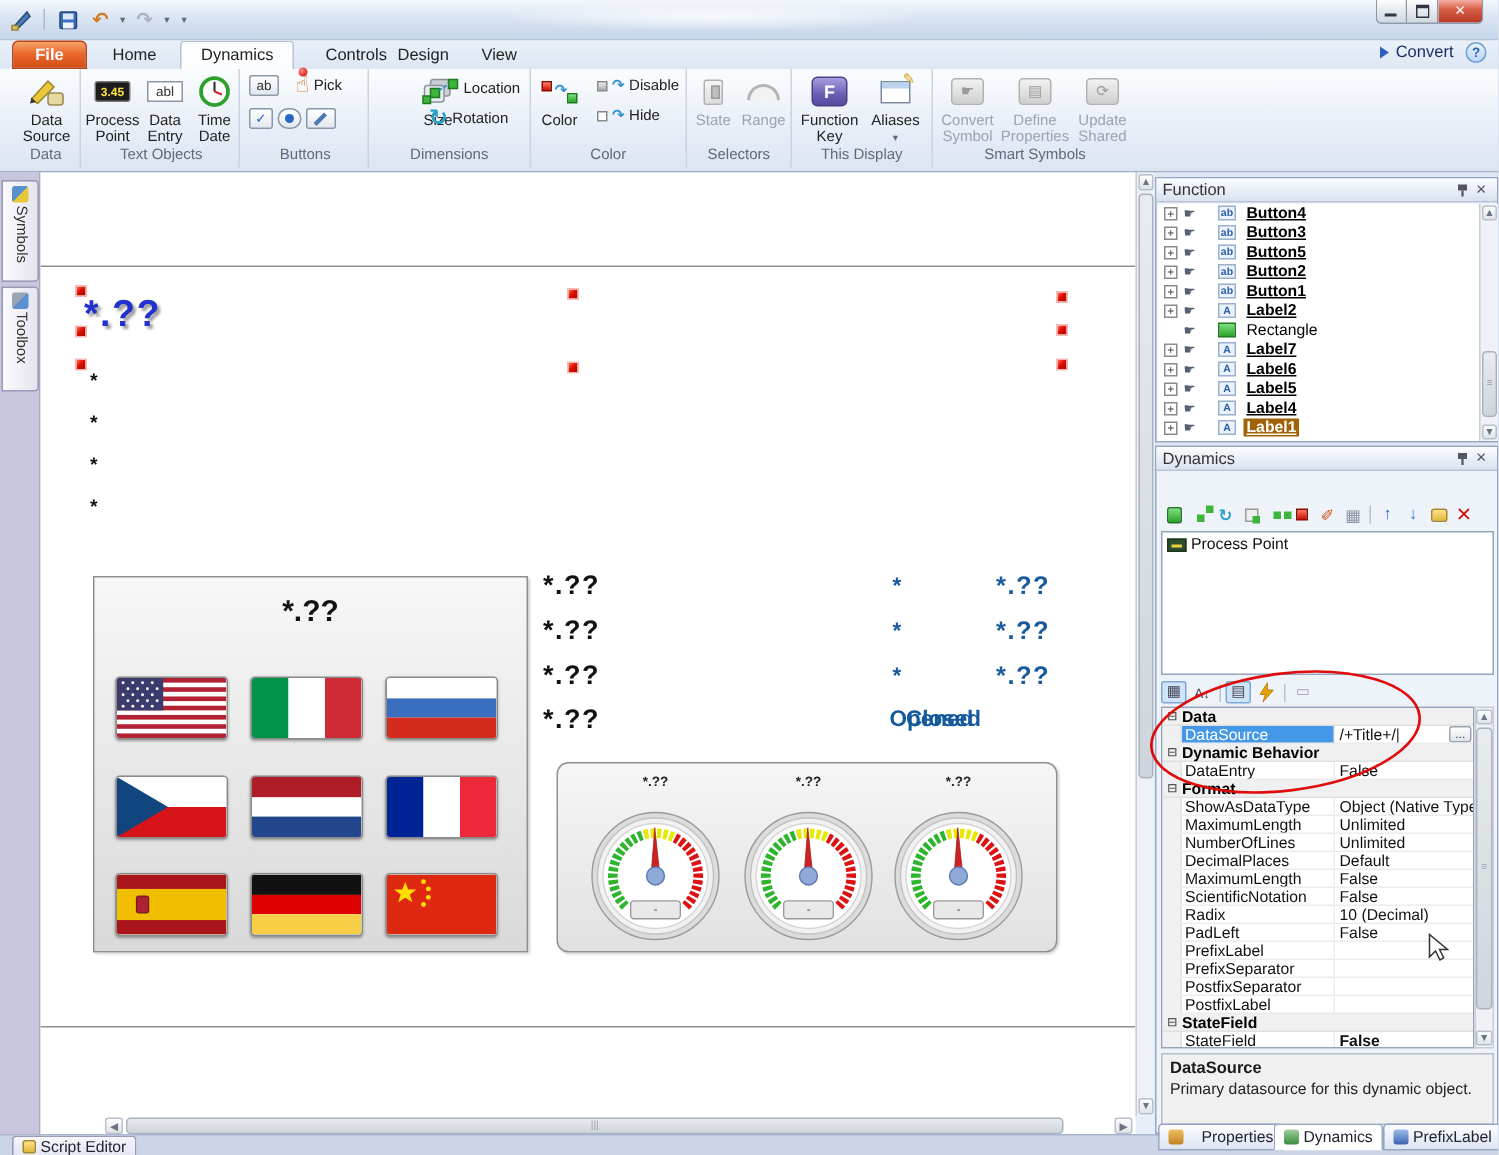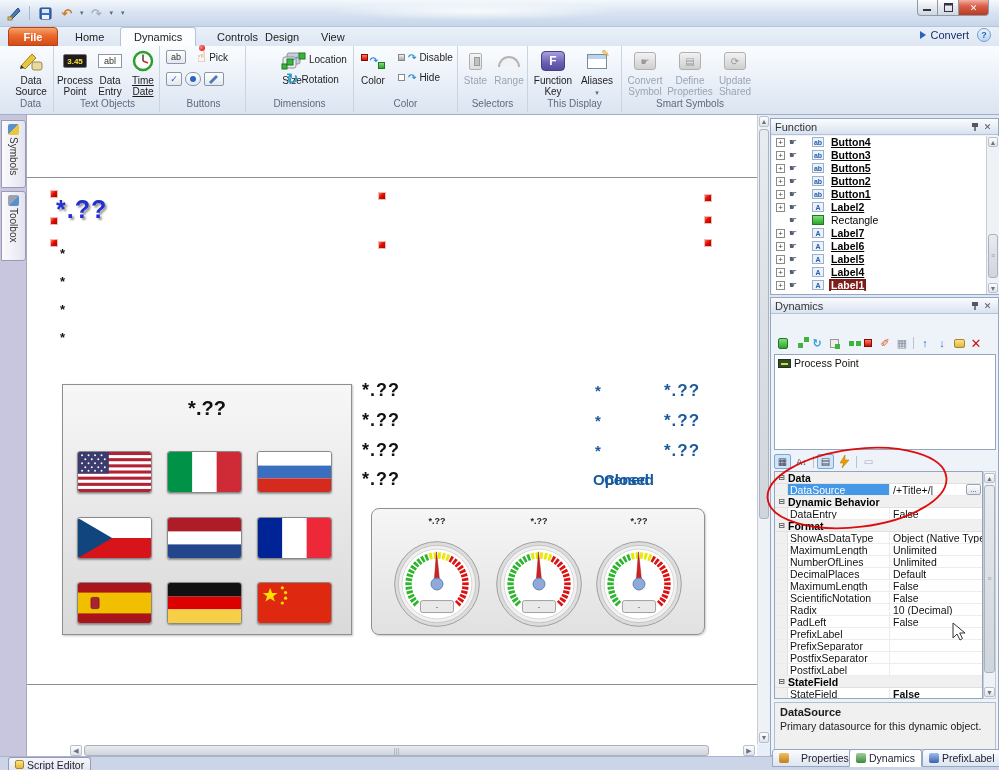--- a/index.html
+++ b/index.html
@@ -121,21 +121,21 @@
   .trow{position:relative;height:13px;display:flex;align-items:center;}
   .t-plus{position:absolute;left:4px;top:2px;width:9px;height:9px;border:1px solid #8a8a8a;background:#fff;
           font-size:8px;line-height:7px;text-align:center;color:#444;}
   .t-dyn{position:absolute;left:17px;top:1px;font-size:9px;color:#55606e;}
   .t-type{position:absolute;left:40px;top:1px;width:12px;height:10px;border:1px solid #9ab0cc;background:#eaf2fb;
           font-size:7px;line-height:9px;text-align:center;color:#2a5ca8;font-weight:bold;}
   .t-type.ti-rectangle{background:linear-gradient(#7fe07f,#2da32d);border-color:#1d7a1d;color:transparent;}
   .t-name{position:absolute;left:57px;top:0;font-size:10.5px;font-weight:bold;text-decoration:underline;color:#000;
           padding:0 2px;white-space:nowrap;}
   .t-name.plain{font-weight:normal;text-decoration:none;}
-  .t-name.sel{background:#7f1d1d;color:#fff;}
+  .t-name.sel{background:#a16207;color:#fff;}
   .escroll{position:absolute;left:215px;top:17px;width:13px;height:158px;background:#eef1f5;border-left:1px solid #c8cdd4;}
 
   
   .combo{position:absolute;left:3px;top:18px;width:222px;height:16px;background:#fff;border:1px solid #7a8aa5;
          display:flex;align-items:center;padding:0 4px;font-weight:bold;}
   .combo .caret{margin-left:auto;}
   .dyn-toolbar{position:absolute;left:3px;top:36px;width:222px;height:18px;display:flex;align-items:center;gap:3px;padding:0 2px;}
   .dt-ic{width:14px;height:14px;display:flex;align-items:center;justify-content:center;font-size:11px;}
   .dyn-list{position:absolute;left:3px;top:56px;width:222px;height:96px;background:#fff;border:1px solid #95a5bd;padding:2px 3px;}
   .pp-item{display:flex;align-items:center;gap:3px;font-size:10.5px;color:#111;}
@@ -259,21 +259,21 @@
             <span class="ic-pp">3.45</span>
           </div>
         <div class="lbl">Process Point</div>
       </div>
       <div class="bigbtn" style="left:37px;width:34px;">
         <div class="icon26">
             <span class="ic-abl">abl</span>
           </div>
         <div class="lbl">Data Entry</div>
       </div>
-      <div class="bigbtn" style="left:71px;width:32px;text-decoration:underline;">
+      <div class="bigbtn" style="left:71px;width:32px;">
         <div class="icon26">
           <svg width="22" height="22">
               <circle cx="11" cy="11" r="9" fill="#fff" stroke="#2ca02c" stroke-width="2.5"></circle>
               <line x1="11" y1="11" x2="11" y2="4.5" stroke="#333" stroke-width="1.4"></line>
               <line x1="11" y1="11" x2="16" y2="13" stroke="#c22" stroke-width="1.4"></line>
             </svg>
         </div>
         <div class="lbl">Time Date</div>
       </div>
       <div class="rgroup-label">Text Objects</div>

